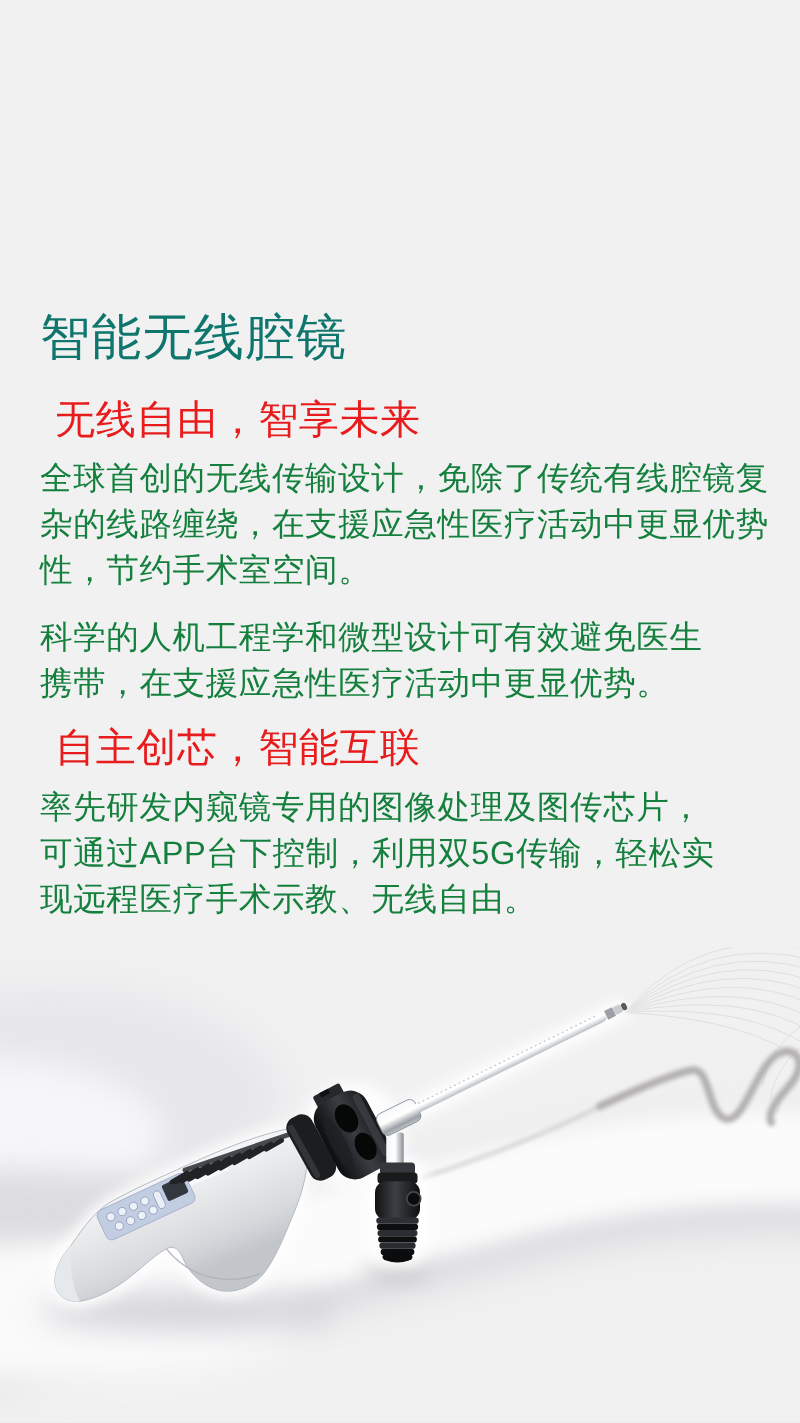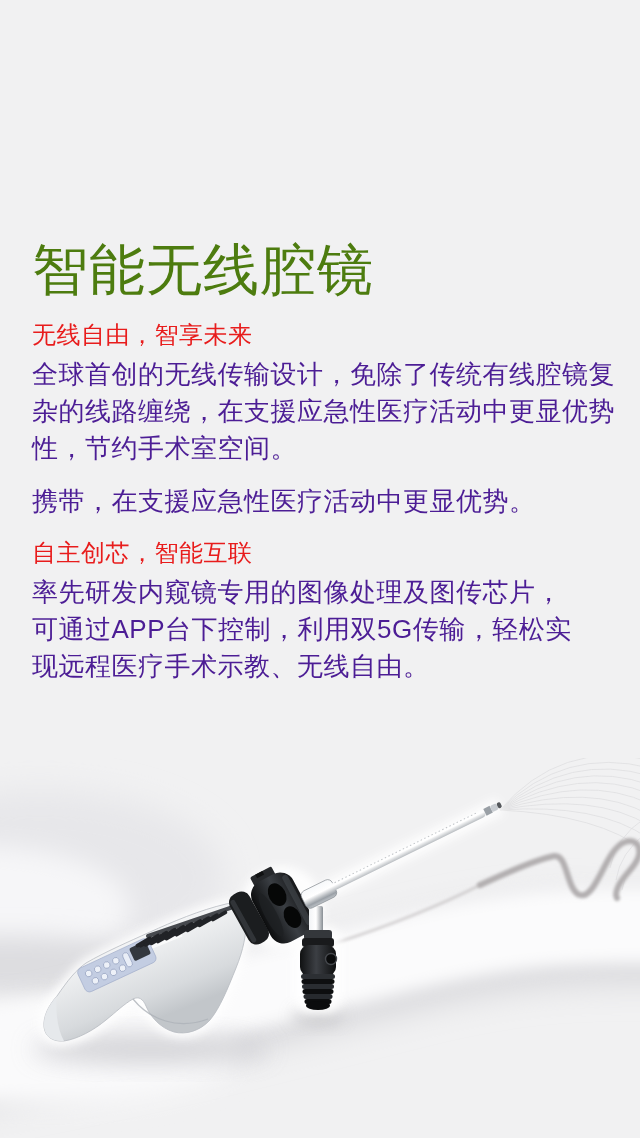--- a/index.html
+++ b/index.html
@@ -3,32 +3,32 @@
 <meta charset="utf-8">
 <style>
   html,body{margin:0;padding:0;background:#e9e9e9;}
   .screen{
     position:relative;width:640px;height:1138px;margin:0 auto;
     background:#f1f1f2;overflow:hidden;
     font-family:"Liberation Sans","DejaVu Sans",sans-serif;
   }
   .content{position:absolute;left:0;top:0;width:640px;padding:248px 24px 0 32px;box-sizing:border-box;}
   .page-title{
-    margin:0;font-size:56px;line-height:44px;font-weight:500;
-    color:#4d7c0f;letter-spacing:1px;
+    margin:0;font-size:40px;line-height:44px;font-weight:500;
+    color:#0f766e;letter-spacing:1px;
   }
   .section{margin-top:26px;}
   .section + .section{margin-top:16px;}
   .section h2{
-    margin:0;font-size:24px;line-height:34px;font-weight:400;
+    margin:12px;font-size:32px;line-height:34px;font-weight:400;
     color:#e81c1c;letter-spacing:.5px;
   }
   .section .para{margin-top:4px;}
   .section .line{
-    font-size:26px;line-height:37px;color:#4c1d95;letter-spacing:.5px;
+    font-size:26px;line-height:37px;color:#15803d;letter-spacing:.5px;
     white-space:nowrap;
   }
   .product-stage{position:absolute;left:0;top:758px;width:640px;height:380px;}
   .product-stage svg{display:block;}
 </style>
 </head>
 <body>
 
 <div class="screen">
 
@@ -39,20 +39,21 @@
       <h2>无线自由，智享未来</h2>
       <div class="para">
         <div class="line">全球首创的无线传输设计，免除了传统有线腔镜复</div>
         <div class="line">杂的线路缠绕，在支援应急性医疗活动中更显优势</div>
         <div class="line">性，节约手术室空间。</div>
       </div>
     </div>
 
     <div class="section">
       <div class="para">
+        <div class="line">科学的人机工程学和微型设计可有效避免医生</div>
         <div class="line">携带，在支援应急性医疗活动中更显优势。</div>
       </div>
     </div>
 
     <div class="section">
       <h2>自主创芯，智能互联</h2>
       <div class="para">
         <div class="line">率先研发内窥镜专用的图像处理及图传芯片，</div>
         <div class="line">可通过APP台下控制，利用双5G传输，轻松实</div>
         <div class="line">现远程医疗手术示教、无线自由。</div>

